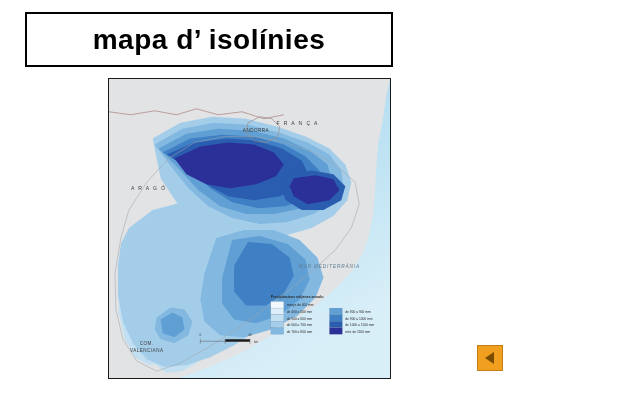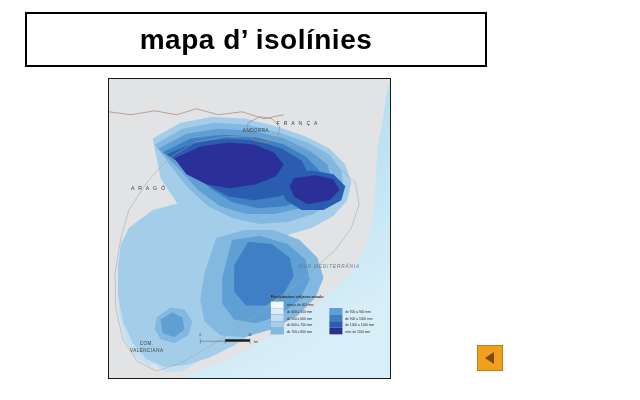--- a/index.html
+++ b/index.html
@@ -13,21 +13,21 @@
     font-family: "Liberation Sans", sans-serif;
     overflow: hidden;
     position: relative;
   }
 
   
   #title-box {
     position: absolute;
     left: 25px;
     top: 12px;
-    width: 462px;
+    width: 368px;
     height: 55px;
     border: 2px solid #000000;
     background: #ffffff;
     box-sizing: border-box;
     display: flex;
     align-items: center;
     justify-content: center;
     text-align: right;
   }
   #title-text {

